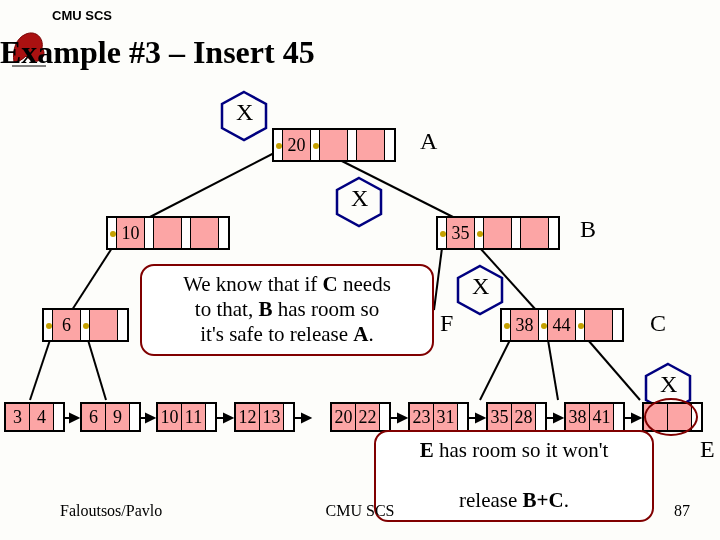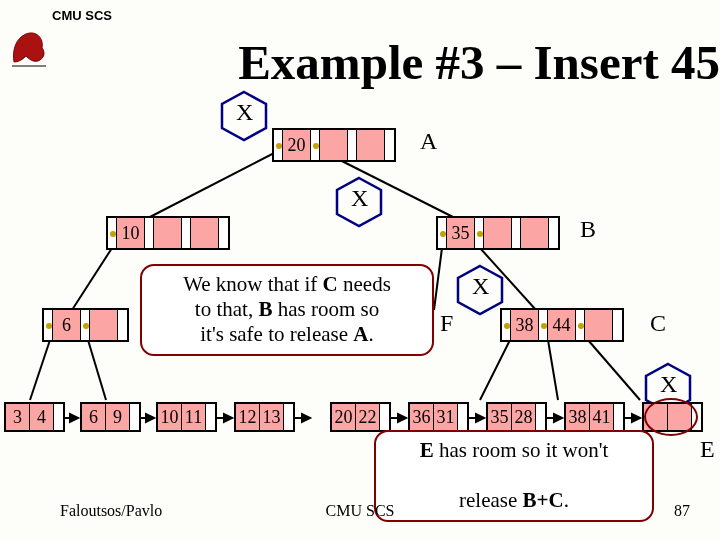--- a/index.html
+++ b/index.html
@@ -14,22 +14,22 @@
   .header-label {
     position: absolute;
     top: 8px;
     left: 52px;
     font: bold 13px Arial, sans-serif;
     color: #000;
   }
   .title {
     position: absolute;
     top: 34px; left: 0; right: 0;
-    text-align: right;
-    font-size: 49px;
+    text-align: left;
+    font-size: 32px;
     color: #000;
   }
   .footer-left {
     position: absolute;
     bottom: 20px;
     left: 60px;
     font-size: 16px;
   }
   .footer-center {
     position: absolute;
@@ -259,21 +259,21 @@
   <div class="slot key" style="width:24px">12</div>
   <div class="slot key" style="width:24px">13</div>
   <div class="slot ptr"></div>
 </div>
 <div class="node leaf" style="top:402px; left:330px;">
   <div class="slot key" style="width:24px">20</div>
   <div class="slot key" style="width:24px">22</div>
   <div class="slot ptr"></div>
 </div>
 <div class="node leaf" style="top:402px; left:408px;">
-  <div class="slot key" style="width:24px">36</div>
+  <div class="slot key" style="width:24px">23</div>
   <div class="slot key" style="width:24px">31</div>
   <div class="slot ptr"></div>
 </div>
 <div class="node leaf" style="top:402px; left:486px;">
   <div class="slot key" style="width:24px">35</div>
   <div class="slot key" style="width:24px">28</div>
   <div class="slot ptr"></div>
 </div>
 <div class="node leaf" style="top:402px; left:564px;">
   <div class="slot key" style="width:24px">38</div>

